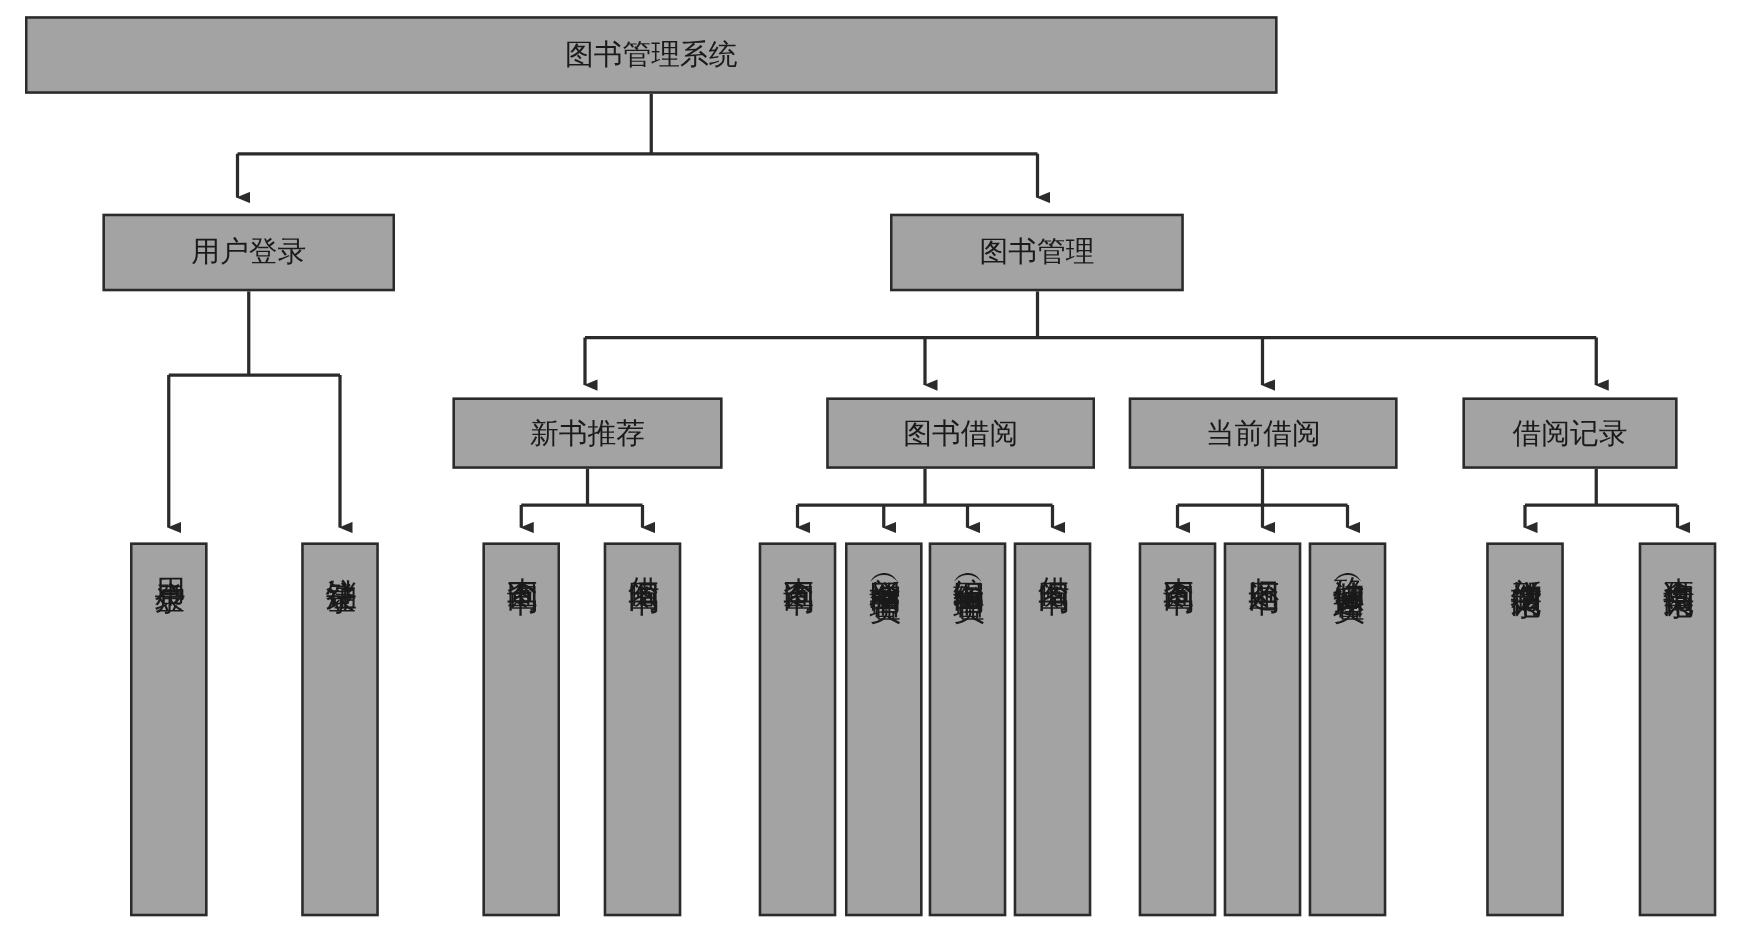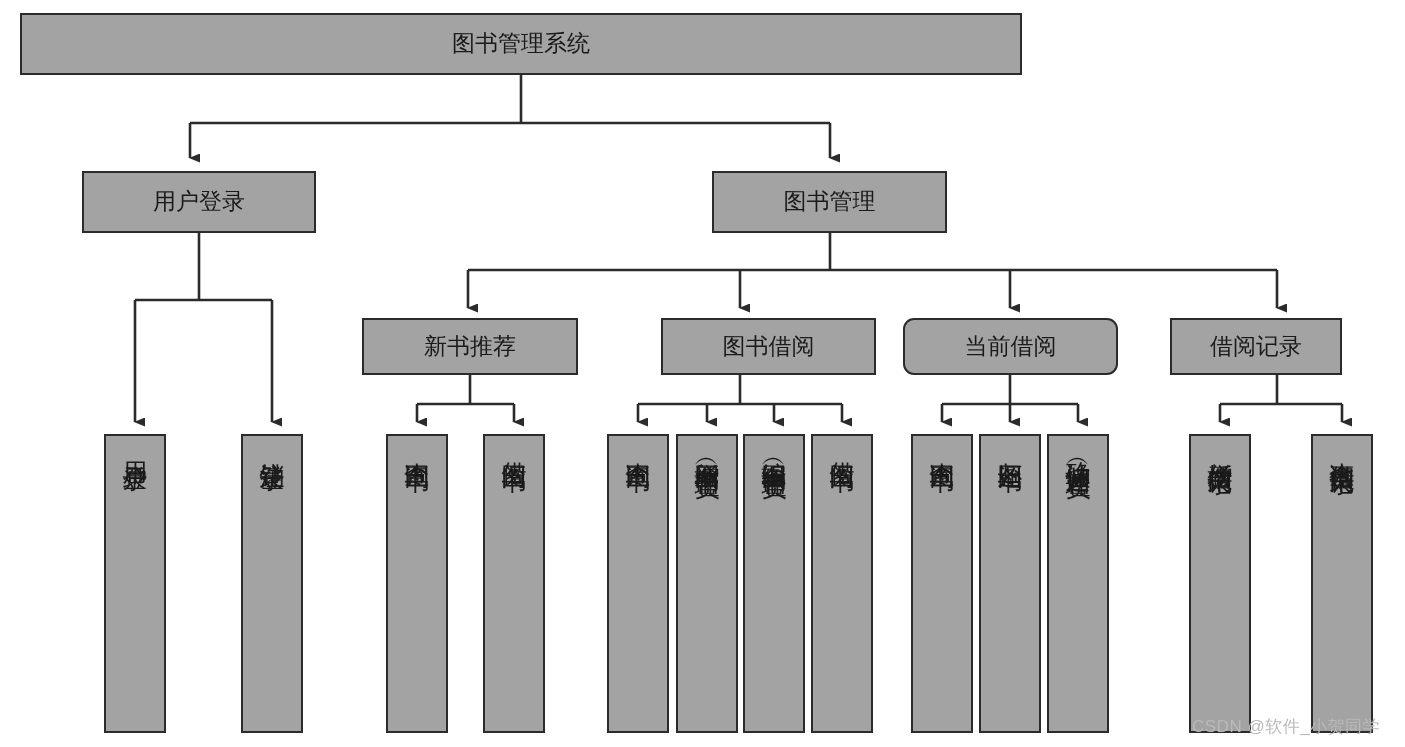--- a/index.html
+++ b/index.html
@@ -132,21 +132,21 @@
   </div>
 
   <div class="node horiz" style="left:712px; top:171px; width:235px; height:62px;">
     <span class="node-label">图书管理</span>
   </div>
 
   <div class="node horiz" style="left:633px; top:318px; width:215px; height:57px;margin-left:28px;">
     <span class="node-label">图书借阅</span>
   </div>
 
-  <div class="node horiz" style="left:903px; top:318px; width:215px; height:57px;border-radius:11px;">
+  <div class="node horiz" style="left:903px; top:318px; width:215px; height:57px;">
     <span class="node-label">当前借阅</span>
   </div>
 
   <div class="node horiz" style="left:1170px; top:318px; width:172px; height:57px;">
     <span class="node-label">借阅记录</span>
   </div>
 
   <div class="node vert" style="left:104px; top:434px; width:62px; height:299px;">
     <span class="node-label">用户登录</span>
   </div>
@@ -192,15 +192,14 @@
   </div>
 
   <div class="node vert" style="left:1189px; top:434px; width:62px; height:299px;">
     <span class="node-label">新增借阅记录</span>
   </div>
 
   <div class="node vert" style="left:1311px; top:434px; width:62px; height:299px;">
     <span class="node-label">查询借阅记录</span>
   </div>
 
-  <div class="watermark" style="left:1192px; top:715px;">CSDN @软件_小贺同学</div>
 
 </div>
 
 </body></html>

